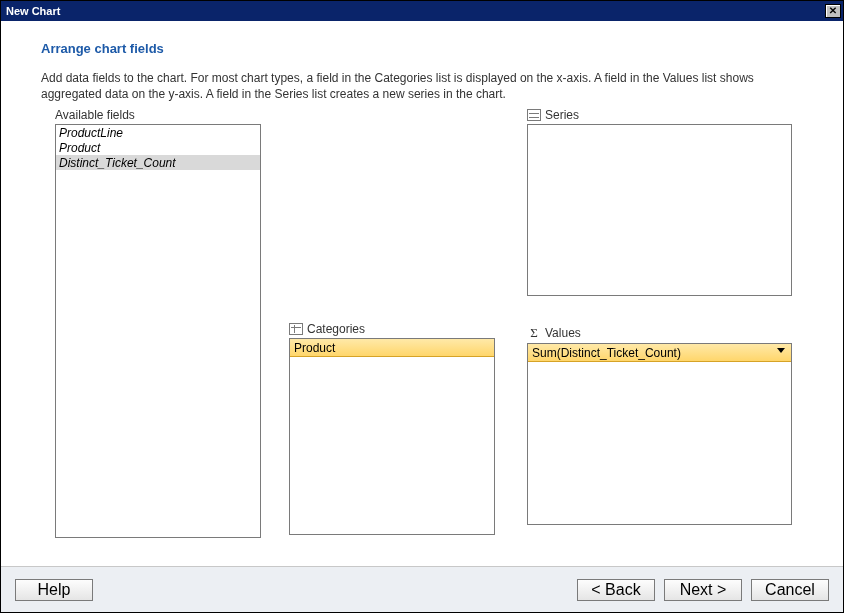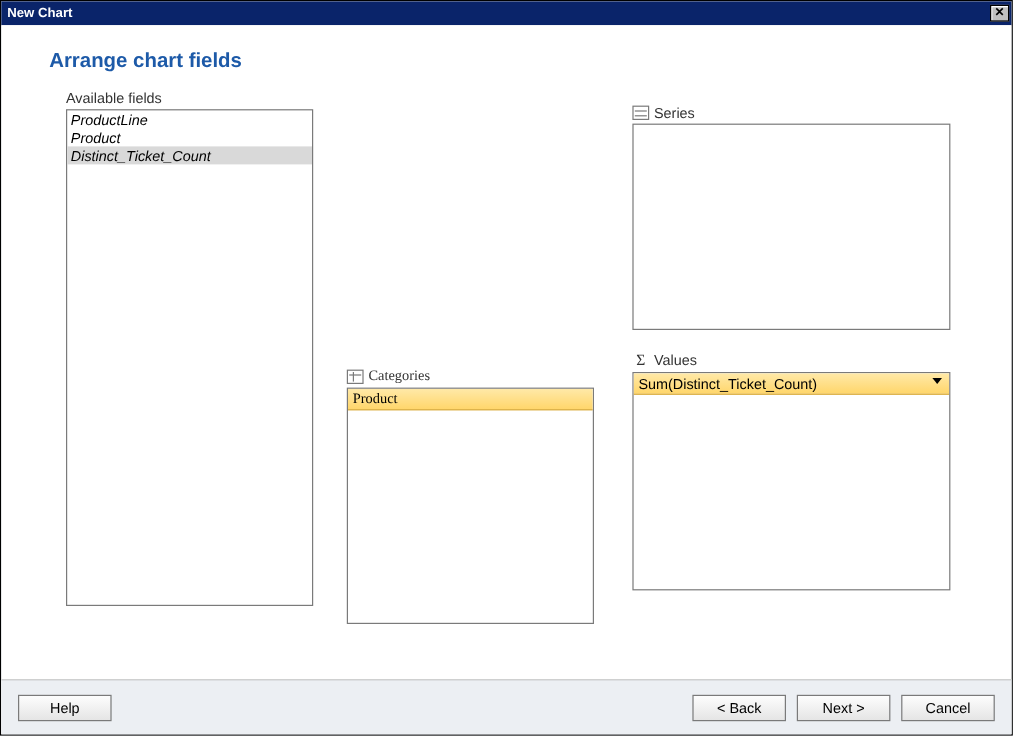--- a/index.html
+++ b/index.html
@@ -38,21 +38,21 @@
     font-weight: bold;
   }
   .content {
     position: absolute;
     top: 20px; left:0; right:0; bottom:0;
     background: #fff;
     padding: 20px 40px 0 40px;
   }
   .page-title {
     color: #1d5aa8;
-    font-size: 17px;
+    font-size: 13px;
     margin: 0 0 14px 0;
   }
   .desc {
     color: #333;
     font-size: 12px;
     line-height: 1.35;
     margin: 0 0 6px 0;
   }
   .layout {
     position: relative;
@@ -112,21 +112,21 @@
     display:flex;
     align-items:center;
     padding: 0 14px;
   }
   .btn {
     min-width: 78px;
     height: 22px;
     border: 1px solid #7a7a7a;
     background: linear-gradient(to bottom,#fdfdfd,#e5e5e5);
     font-family: inherit;
-    font-size: 12px;
+    font-size: 16px;
     color:#000;
     padding: 0 10px;
     cursor: default;
   }
   .btn + .btn { margin-left: 9px; }
   .spacer { flex:1; }
   
   .icon-series, .icon-categories {
     display:inline-block; width:14px;height:12px;
     border:1px solid #7a7a7a;
@@ -157,41 +157,42 @@
 
 <div class="titlebar">
   <span>New Chart</span>
   <div class="titlebar-close">
     <span>✕</span>
   </div>
 </div>
 
 <div class="content">
   <h1 class="page-title">Arrange chart fields</h1>
+  <p class="desc">Add data fields to the chart. For most chart types, a field in the Categories list is displayed on the x-axis. A field in the Values list shows aggregated data on the y-axis. A field in the Series list creates a new series in the chart.</p>
 
   <div class="layout">
 
     <div class="field-area" style="left:14px; top:0; width:206px;">
       <div class="area-label">Available fields</div>
       <div class="listbox" id="available-list" style="width:206px; height:414px;font-style:italic;">
           <div class="list-item">ProductLine</div>
           <div class="list-item">Product</div>
           <div class="list-item selected">Distinct_Ticket_Count</div>
         </div>
     </div>
 
-    <div class="field-area" style="left:486px; top:12px; width:245px;">
+    <div class="field-area" style="left:486px; top:0; width:245px;">
       <div class="area-label">
         <span class="icon-series"></span>
         <span>Series</span>
       </div>
       <div class="listbox" id="series-list" style="width:265px; height:172px;"></div>
     </div>
 
-    <div class="field-area" style="left:248px; top:231px; width:194px;font-family:Liberation Serif, serif;">
+    <div class="field-area" style="left:248px; top:214px; width:194px;">
       <div class="area-label">
         <span class="icon-categories"></span>
         <span>Categories</span>
       </div>
       <div class="listbox" id="categories-list" style="width:206px; height:197px;">
           <div class="drop-item">Product</div>
         </div>
     </div>
 
     <div class="field-area" style="left:486px; top:217px; width:265px;">

